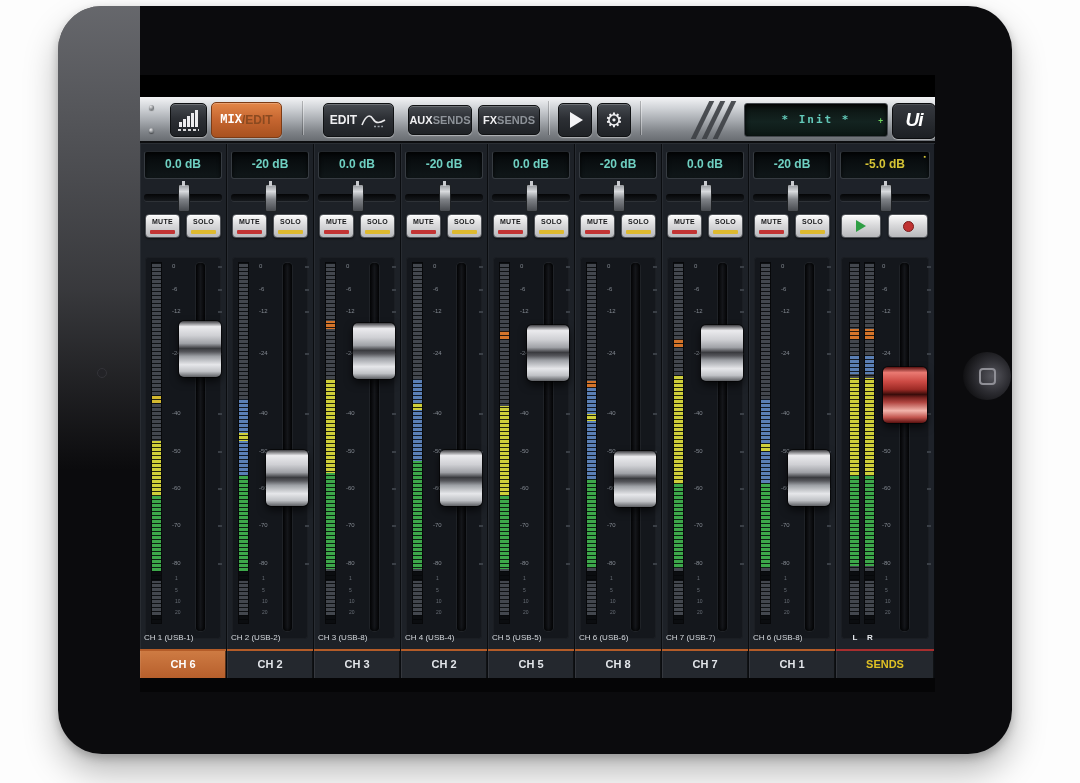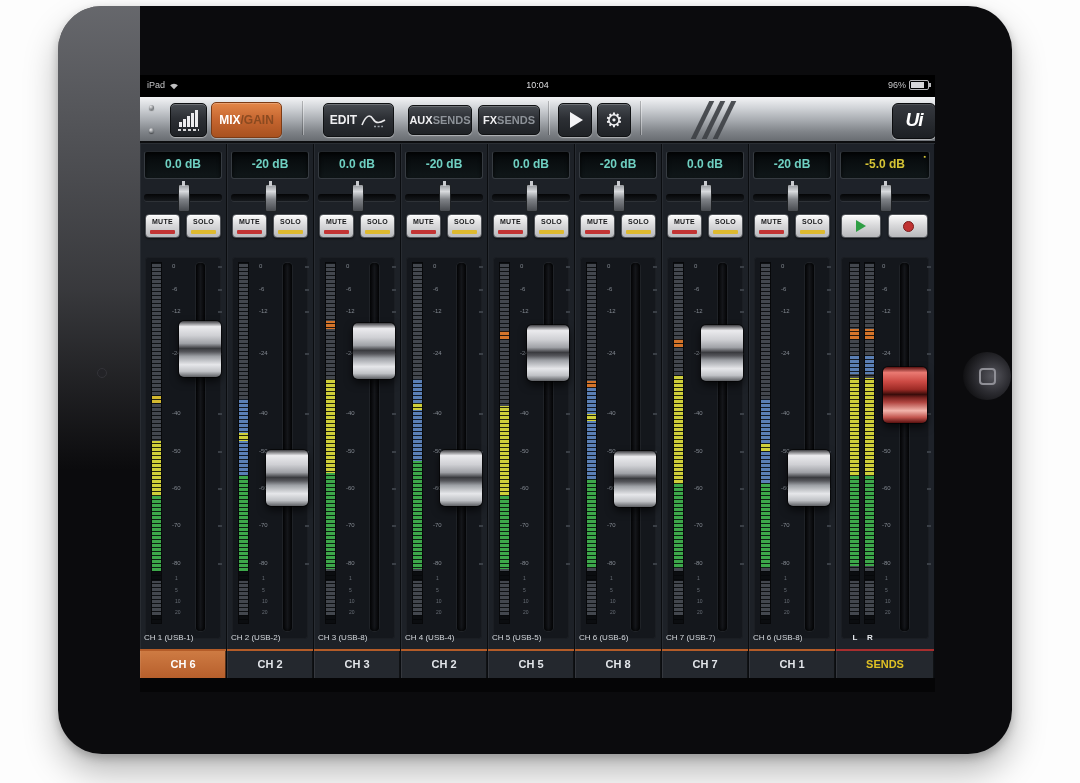--- a/index.html
+++ b/index.html
@@ -36,21 +36,21 @@
   .tbtn{position:absolute;background:linear-gradient(180deg,#474b51,#2c2f34 45%,#1f2226);border:1px solid #101214;border-radius:5px;
         box-shadow:inset 0 1px 0 rgba(255,255,255,.22),0 1px 1px rgba(255,255,255,.45);color:#f0f0f2;
         display:flex;align-items:center;justify-content:center;box-sizing:border-box;}
   .meterbtn{left:30px;top:6px;width:37px;height:34px;flex-direction:column;}
   .bars{display:flex;align-items:flex-end;gap:1px;height:17px;}
   .bars i{display:block;width:3px;background:#ececee;}
   .bars i:nth-child(1){height:5px}.bars i:nth-child(2){height:8px}.bars i:nth-child(3){height:11px}
   .bars i:nth-child(4){height:14px}.bars i:nth-child(5){height:17px}
   .barsbase{display:block;width:21px;height:2px;margin-top:2px;background:repeating-linear-gradient(90deg,#d8d8da 0 3px,transparent 3px 5px);}
   .mixgain{left:71px;top:5px;width:71px;height:36px;background:linear-gradient(180deg,#e38749,#c66630 48%,#a8511f);border-color:#7c3b15;font-weight:bold;font-size:12px;}
-  .mixgain .mix{color:#fff;}
+  .mixgain .mix{color:#fff;font-family:Liberation Mono, monospace;}
   .mixgain .gain{color:#8a4a20;}
   .editbtn{left:183px;top:6px;width:71px;height:34px;font-weight:bold;font-size:12px;gap:4px;}
   .auxbtn{left:268px;top:8px;width:64px;height:30px;font-weight:bold;font-size:11px;}
   .fxbtn{left:338px;top:8px;width:62px;height:30px;font-weight:bold;font-size:11px;}
   .dimtxt{color:#8d9298;font-weight:bold;}
   .playbtn{left:418px;top:6px;width:34px;height:34px;}
   .tri-w{width:0;height:0;border-left:13px solid #f4f4f6;border-top:8px solid transparent;border-bottom:8px solid transparent;margin-left:3px;}
   .gearbtn{left:457px;top:6px;width:34px;height:34px;font-size:20px;color:#f0f0f2;line-height:1;}
   .slashes{position:absolute;left:556px;top:4px;width:46px;height:38px;display:flex;gap:6px;padding-left:4px;}
   .slashes i{display:block;width:5px;height:38px;background:#3c3f44;transform:skewX(-26deg);opacity:.9;}
@@ -127,35 +127,20 @@
 </style>
 </head>
 <body>
 
 <div class="tablet">
   <div class="glare"></div>
   <div class="camera"></div>
 
   <div class="screen">
 
-    <div class="statusbar">
-      <span class="sb-left">
-        <span>iPad</span>
-        <svg width="12" height="9" viewBox="0 0 16 12">
-            <path d="M8 11 L2.8 5.8 A7.4 7.4 0 0 1 13.2 5.8 Z" fill="#c0c0c2"></path>
-          </svg>
-      </span>
-      <span class="sb-time">10:04</span>
-      <span class="sb-right">
-        <span>96%</span>
-        <span class="batt">
-            <i></i>
-          </span>
-      </span>
-    </div>
 
     <div class="toolbar">
       <div class="screw" style="left:9px;top:8px"></div>
       <div class="screw" style="left:9px;bottom:8px"></div>
       <div class="screw" style="right:9px;top:8px"></div>
       <div class="screw" style="right:9px;bottom:8px"></div>
       <div class="tb-sep" style="left:162px"></div>
       <div class="tb-sep" style="left:408px"></div>
       <div class="tb-sep" style="left:500px"></div>
 
@@ -165,21 +150,21 @@
             <i></i>
             <i></i>
             <i></i>
             <i></i>
           </span>
         <span class="barsbase"></span>
       </div>
 
       <div class="tbtn mixgain">
         <span class="mix">MIX</span>
-          <span class="gain">/GAIN</span>
+          <span class="gain">/EDIT</span>
       </div>
 
       <div class="tbtn editbtn">
         <span>EDIT</span>
         <svg width="26" height="16" viewBox="0 0 26 16">
           <path d="M1 13 C5 3 9 2 12 7 C15 12 19 11 24 8" stroke="#e9e9eb" stroke-width="1.6" fill="none"></path>
           <path d="M13 14.5 h9" stroke="#9aa0a6" stroke-width="1.4" stroke-dasharray="2 1.6"></path>
         </svg>
       </div>
 
@@ -200,20 +185,24 @@
       <div class="tbtn gearbtn">
         <span>⚙</span>
       </div>
 
       <div class="slashes">
           <i></i>
           <i></i>
           <i></i>
         </div>
 
+      <div class="lcd">
+        <span>* Init *</span>
+        <span class="lcd-ind">+</span>
+      </div>
 
       <div class="uilogo">Ui</div>
     </div>
 
     <div class="strips">
         <div class="strip">
           <div class="db">0.0 dB</div>
           <div class="pan">
             <div class="pan-track"></div>
             <div class="pan-thumb"></div>

